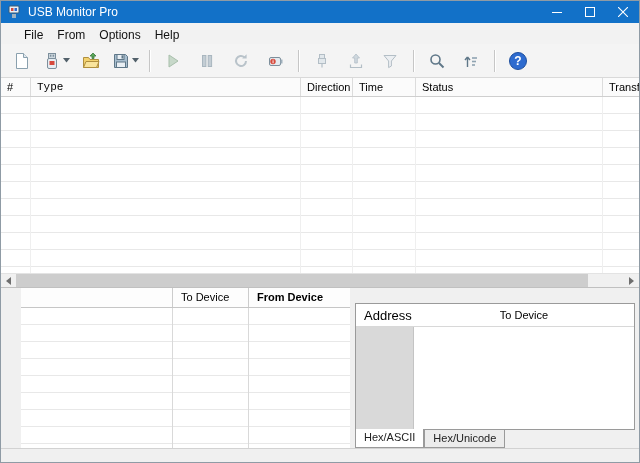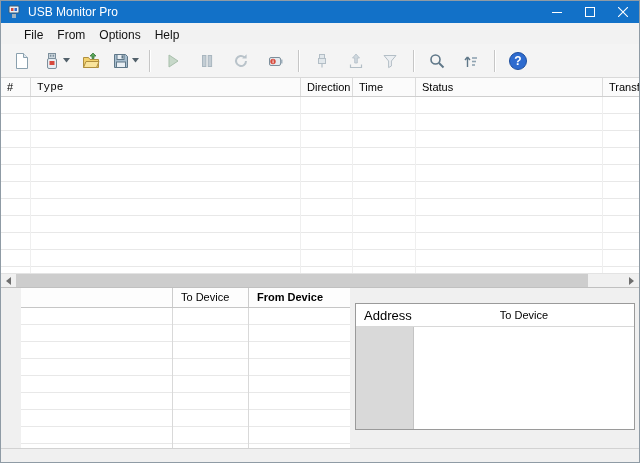--- a/index.html
+++ b/index.html
@@ -338,20 +338,22 @@
         <div class="dp-header">
           <div class="dp-addr-h">Address</div>
           <div class="dp-data-h">To Device</div>
         </div>
         <div class="dp-body">
           <div class="dp-gutter"></div>
           <div class="dp-content"></div>
         </div>
       </div>
       <div class="dp-tabs">
+        <div class="dp-tab active">Hex/ASCII</div>
+        <div class="dp-tab">Hex/Unicode</div>
       </div>
     </div>
 
   </div>
 
   <div class="statusbar"></div>
 
 </div>
 
 </body></html>

